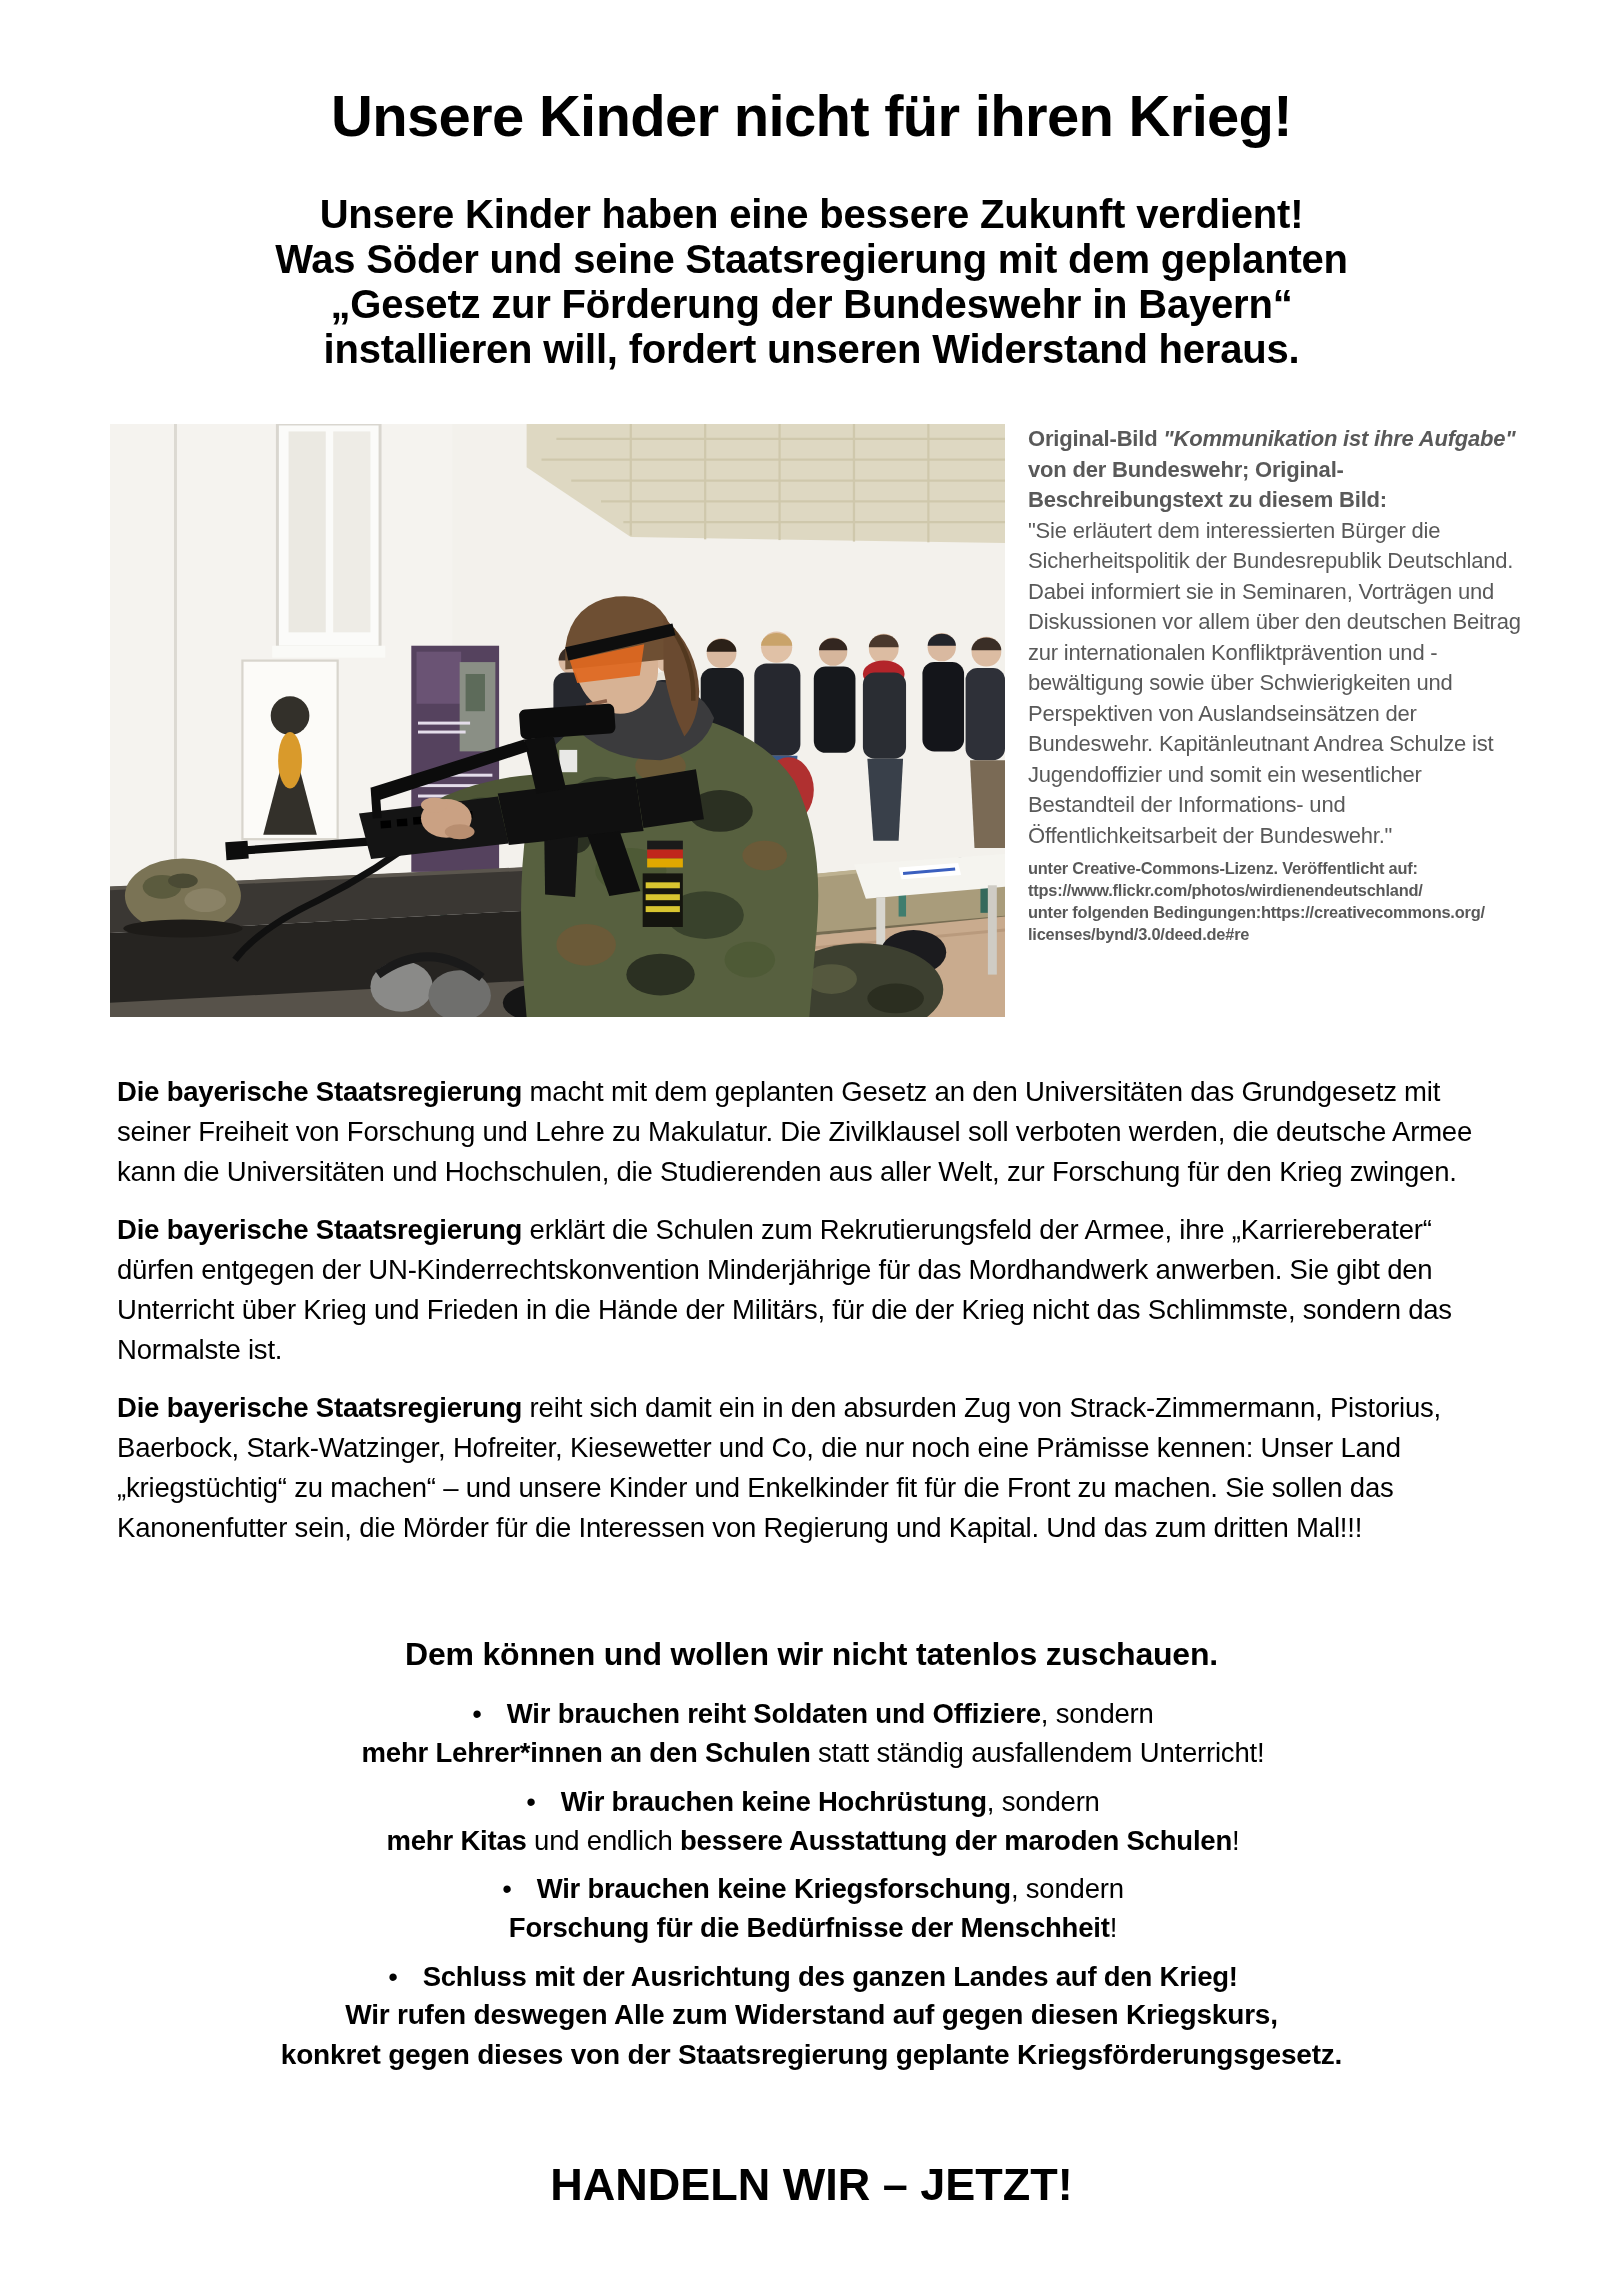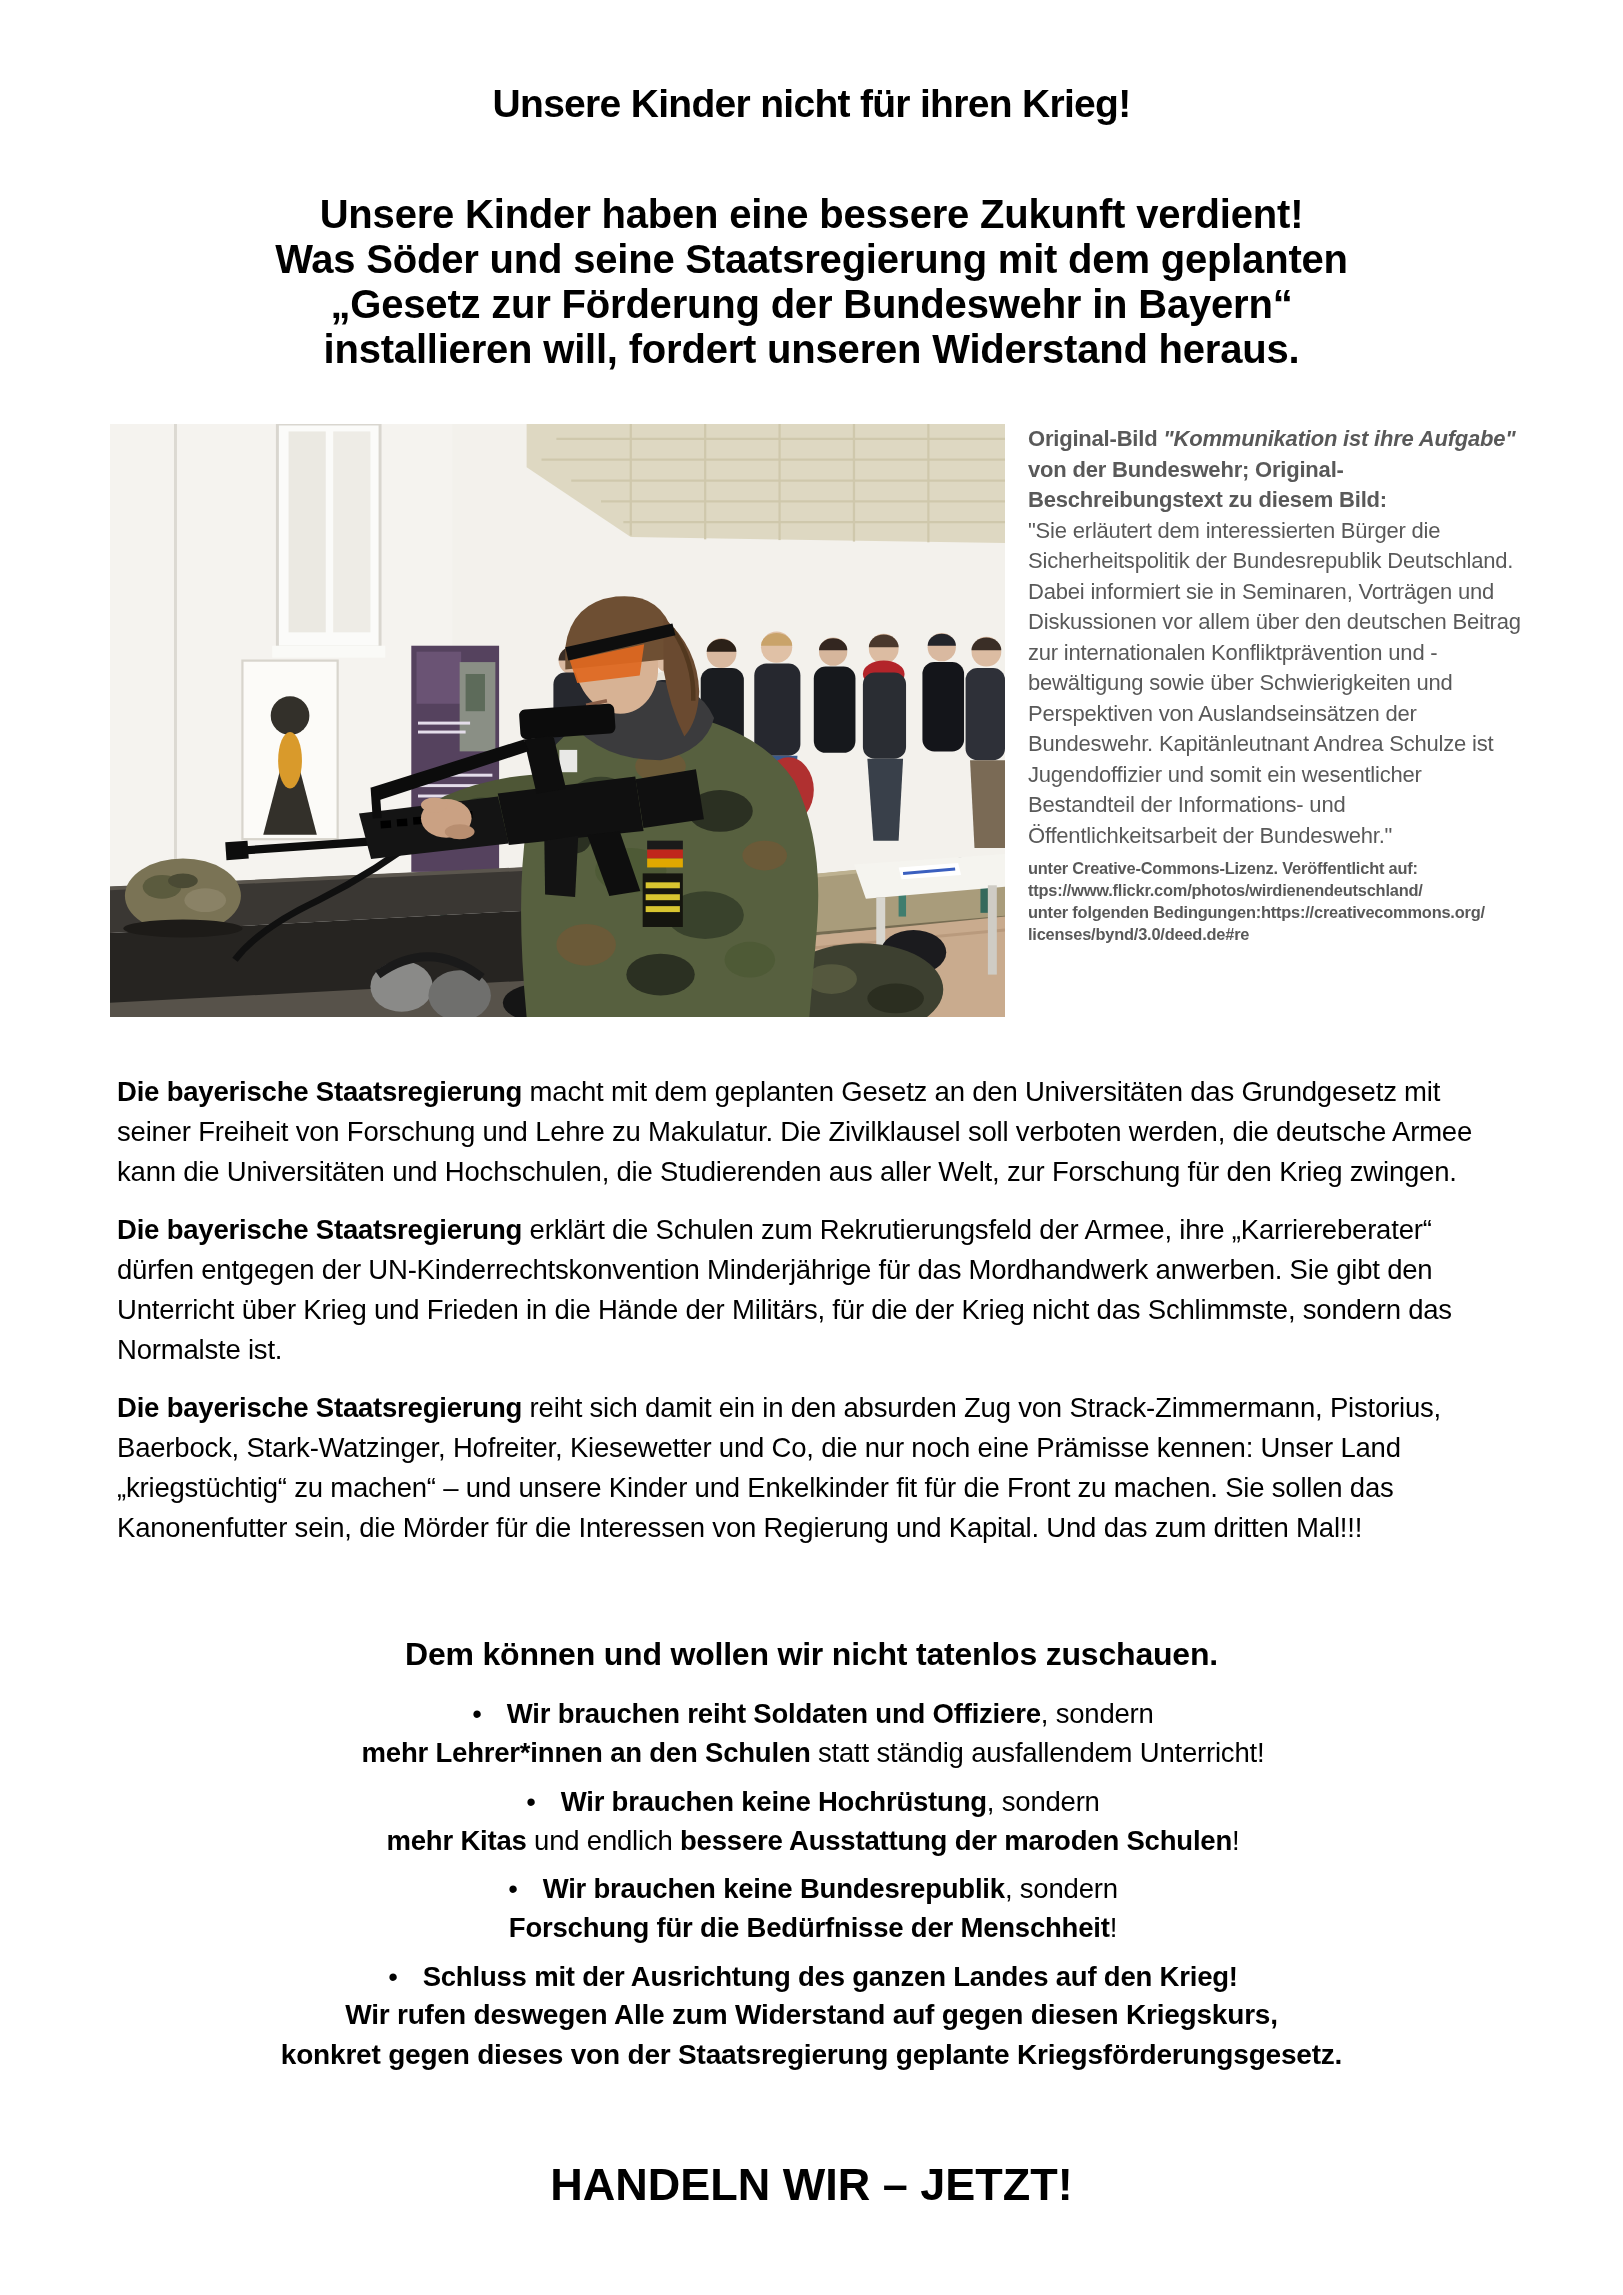--- a/index.html
+++ b/index.html
@@ -3,21 +3,21 @@
 <meta charset="utf-8">
 <style>
   html,body{margin:0;padding:0;background:#ffffff;}
   .page{
     position:relative;width:1623px;height:2295px;background:#ffffff;
     font-family:"Liberation Sans","DejaVu Sans",sans-serif;color:#000;
     overflow:hidden;letter-spacing:-0.2px;
   }
   .title{
     position:absolute;top:82px;left:0;width:100%;text-align:center;
-    font-size:39px;font-weight:bold;letter-spacing:-0.7px;
+    font-size:58px;font-weight:bold;letter-spacing:-0.7px;
   }
   .subtitle{
     position:absolute;top:192px;left:0;width:100%;text-align:center;
     font-size:40px;font-weight:bold;line-height:45px;white-space:pre-line;
   }
   .photo{
     position:absolute;left:110px;top:424px;width:895px;height:593px;
     background:#f3f1ed;
   }
   .photo svg{display:block;width:100%;height:100%;}
@@ -361,21 +361,21 @@
   <div class="bullets">
     <div class="bullet">
       <div><span class="dot">•</span><span class="bold">Wir brauchen reiht Soldaten und Offiziere</span><span>, sondern</span></div>
       <div><span class="bold">mehr Lehrer*innen an den Schulen</span><span> statt ständig ausfallendem Unterricht!</span></div>
     </div>
     <div class="bullet">
       <div><span class="dot">•</span><span class="bold">Wir brauchen keine Hochrüstung</span><span>, sondern</span></div>
       <div><span class="bold">mehr Kitas</span><span> und endlich </span><span class="bold">bessere Ausstattung der maroden Schulen</span><span>!</span></div>
     </div>
     <div class="bullet">
-      <div><span class="dot">•</span><span class="bold">Wir brauchen keine Bundesrepublik</span><span>, sondern</span></div>
+      <div><span class="dot">•</span><span class="bold">Wir brauchen keine Kriegsforschung</span><span>, sondern</span></div>
       <div><span class="bold">Forschung für die Bedürfnisse der Menschheit</span><span>!</span></div>
     </div>
     <div class="bullet">
       <div><span class="dot">•</span><span class="bold">Schluss mit der Ausrichtung des ganzen Landes auf den Krieg!</span></div>
     </div>
   </div>
 
   <div class="call">Wir rufen deswegen Alle zum Widerstand auf gegen diesen Kriegskurs,
 konkret gegen dieses von der Staatsregierung geplante Kriegsförderungsgesetz.</div>
 

